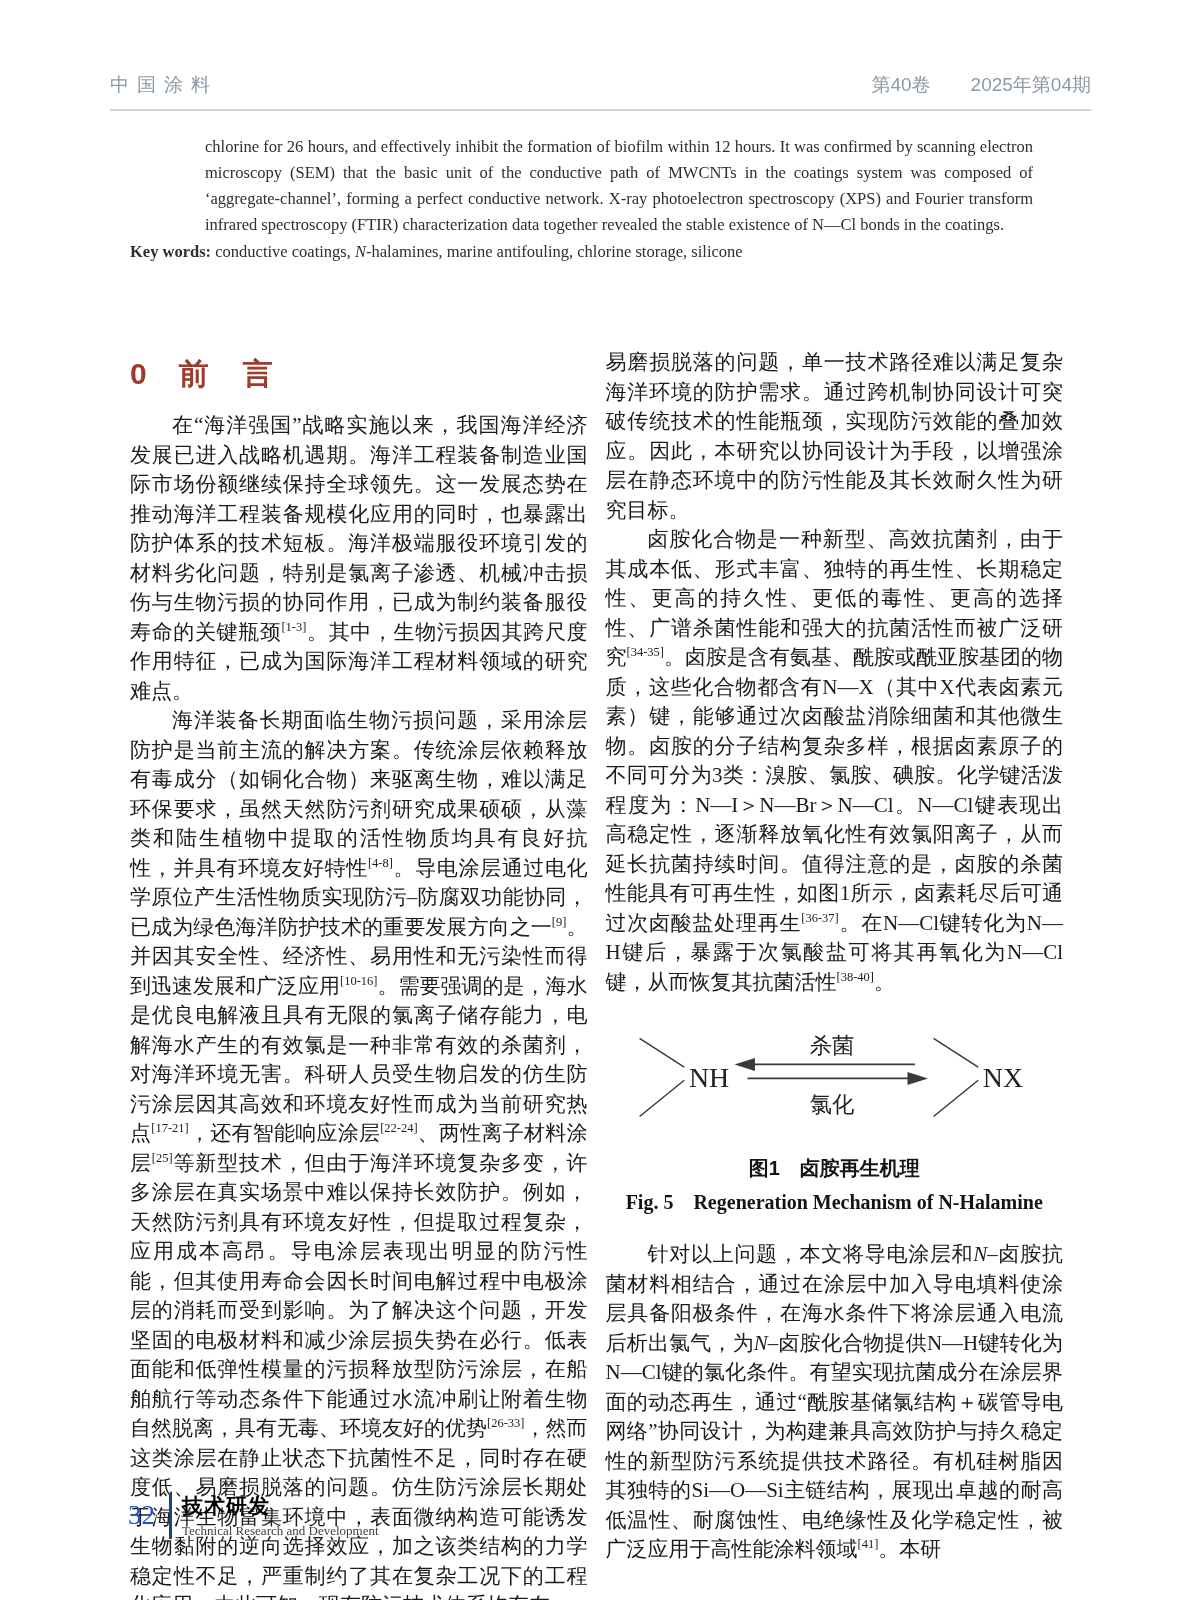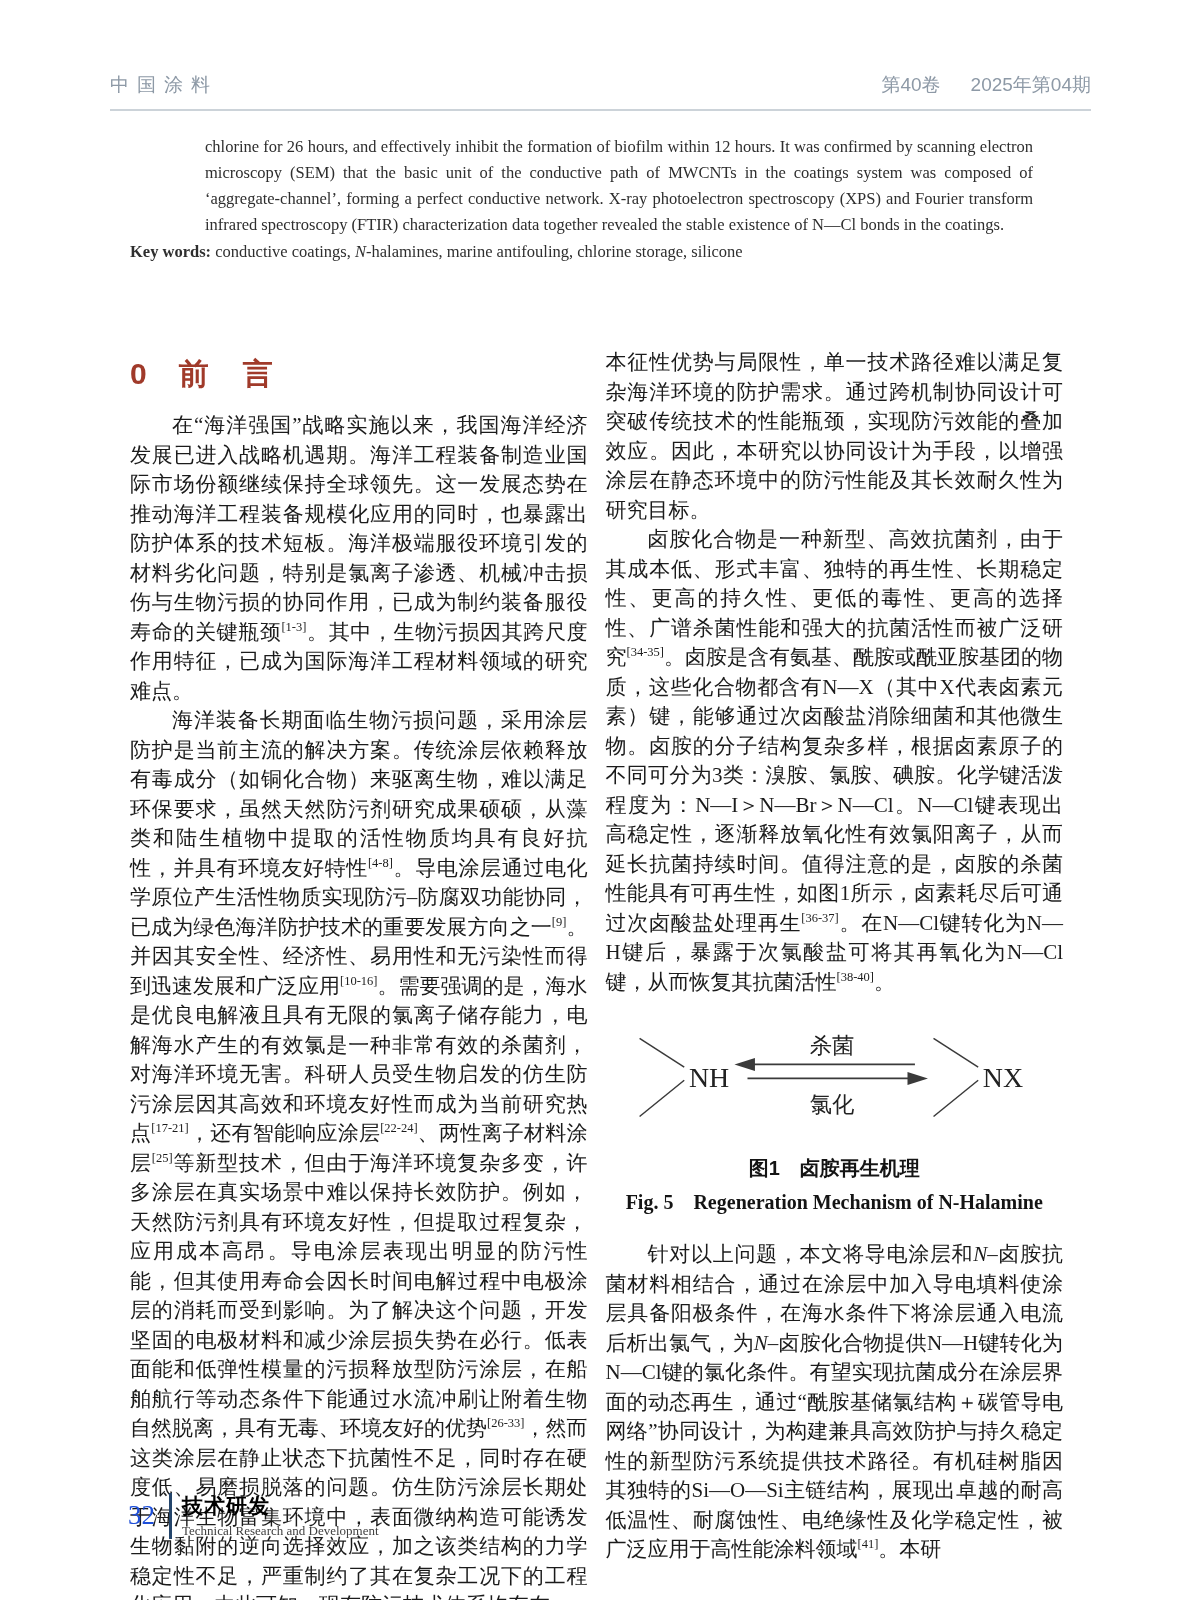--- a/index.html
+++ b/index.html
@@ -23,21 +23,21 @@
     display: flex;
     justify-content: space-between;
     align-items: flex-end;
     padding-bottom: 11px;
     border-bottom: 2px solid #ccd3d9;
     color: #8d99a6;
     font-family: "Liberation Sans", "DejaVu Sans", sans-serif;
     font-size: 19px;
   }
   .journal { letter-spacing: 8px; }
-  .issue span { margin-left: 30px; text-align: right; }
+  .issue span { margin-left: 40px; text-align: right; }
 
   
   .abstract {
     position: absolute;
     left: 130px;
     top: 134px;
     width: 903px;
     font-size: 16.5px;
     line-height: 26px;
     text-align: justify;
@@ -153,21 +153,21 @@
 
     <div class="col col-left">
       <h2 class="section-heading" style="color:#a03a2a;">
         <span class="sec-num">0</span><span class="sec-title">前　言</span>
       </h2>
       <p class="body-para indent">在“海洋强国”战略实施以来，我国海洋经济发展已进入战略机遇期。海洋工程装备制造业国际市场份额继续保持全球领先。这一发展态势在推动海洋工程装备规模化应用的同时，也暴露出防护体系的技术短板。海洋极端服役环境引发的材料劣化问题，特别是氯离子渗透、机械冲击损伤与生物污损的协同作用，已成为制约装备服役寿命的关键瓶颈<sup>[1-3]</sup>。其中，生物污损因其跨尺度作用特征，已成为国际海洋工程材料领域的研究难点。</p>
       <p class="body-para indent">海洋装备长期面临生物污损问题，采用涂层防护是当前主流的解决方案。传统涂层依赖释放有毒成分（如铜化合物）来驱离生物，难以满足环保要求，虽然天然防污剂研究成果硕硕，从藻类和陆生植物中提取的活性物质均具有良好抗性，并具有环境友好特性<sup>[4-8]</sup>。导电涂层通过电化学原位产生活性物质实现防污–防腐双功能协同，已成为绿色海洋防护技术的重要发展方向之一<sup>[9]</sup>。并因其安全性、经济性、易用性和无污染性而得到迅速发展和广泛应用<sup>[10-16]</sup>。需要强调的是，海水是优良电解液且具有无限的氯离子储存能力，电解海水产生的有效氯是一种非常有效的杀菌剂，对海洋环境无害。科研人员受生物启发的仿生防污涂层因其高效和环境友好性而成为当前研究热点<sup>[17-21]</sup>，还有智能响应涂层<sup>[22-24]</sup>、两性离子材料涂层<sup>[25]</sup>等新型技术，但由于海洋环境复杂多变，许多涂层在真实场景中难以保持长效防护。例如，天然防污剂具有环境友好性，但提取过程复杂，应用成本高昂。导电涂层表现出明显的防污性能，但其使用寿命会因长时间电解过程中电极涂层的消耗而受到影响。为了解决这个问题，开发坚固的电极材料和减少涂层损失势在必行。低表面能和低弹性模量的污损释放型防污涂层，在船舶航行等动态条件下能通过水流冲刷让附着生物自然脱离，具有无毒、环境友好的优势<sup>[26-33]</sup>，然而这类涂层在静止状态下抗菌性不足，同时存在硬度低、易磨损脱落的问题。仿生防污涂层长期处于海洋生物富集环境中，表面微纳构造可能诱发生物黏附的逆向选择效应，加之该类结构的力学稳定性不足，严重制约了其在复杂工况下的工程化应用。由此可知，现有防污技术体系均存在</p>
     </div>
 
     <div class="col col-right">
-      <p class="body-para">本征性优势与局限性，单一技术路径难以满足复杂海洋环境的防护需求。通过跨机制协同设计可突破传统技术的性能瓶颈，实现防污效能的叠加效应。因此，本研究以协同设计为手段，以增强涂层在静态环境中的防污性能及其长效耐久性为研究目标。</p>
+      <p class="body-para">易磨损脱落的问题，单一技术路径难以满足复杂海洋环境的防护需求。通过跨机制协同设计可突破传统技术的性能瓶颈，实现防污效能的叠加效应。因此，本研究以协同设计为手段，以增强涂层在静态环境中的防污性能及其长效耐久性为研究目标。</p>
       <p class="body-para indent">卤胺化合物是一种新型、高效抗菌剂，由于其成本低、形式丰富、独特的再生性、长期稳定性、更高的持久性、更低的毒性、更高的选择性、广谱杀菌性能和强大的抗菌活性而被广泛研究<sup>[34-35]</sup>。卤胺是含有氨基、酰胺或酰亚胺基团的物质，这些化合物都含有N—X（其中X代表卤素元素）键，能够通过次卤酸盐消除细菌和其他微生物。卤胺的分子结构复杂多样，根据卤素原子的不同可分为3类：溴胺、氯胺、碘胺。化学键活泼程度为：N—I＞N—Br＞N—Cl。N—Cl键表现出高稳定性，逐渐释放氧化性有效氯阳离子，从而延长抗菌持续时间。值得注意的是，卤胺的杀菌性能具有可再生性，如图1所示，卤素耗尽后可通过次卤酸盐处理再生<sup>[36-37]</sup>。在N—Cl键转化为N—H键后，暴露于次氯酸盐可将其再氧化为N—Cl键，从而恢复其抗菌活性<sup>[38-40]</sup>。</p>
 
       <figure class="fig-block" style="margin-left:0;margin-right:0;">
         <svg class="fig-svg" width="400" height="108" viewBox="0 0 430 115" xmlns="http://www.w3.org/2000/svg">
 
           <line x1="6" y1="16" x2="54" y2="47" stroke="#3a3a3a" stroke-width="1.6"></line>
           <line x1="6" y1="100" x2="54" y2="61" stroke="#3a3a3a" stroke-width="1.6"></line>
           <text x="59" y="68" font-size="30" fill="#222" font-family="Liberation Serif, DejaVu Serif, serif">NH</text>
 
           <line x1="302" y1="44" x2="126" y2="44" stroke="#3a3a3a" stroke-width="1.8"></line>

